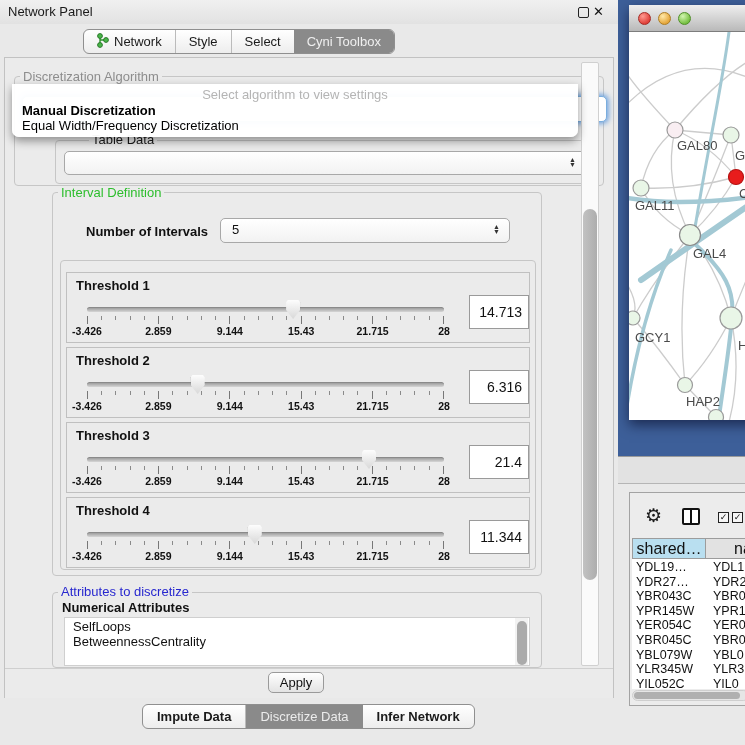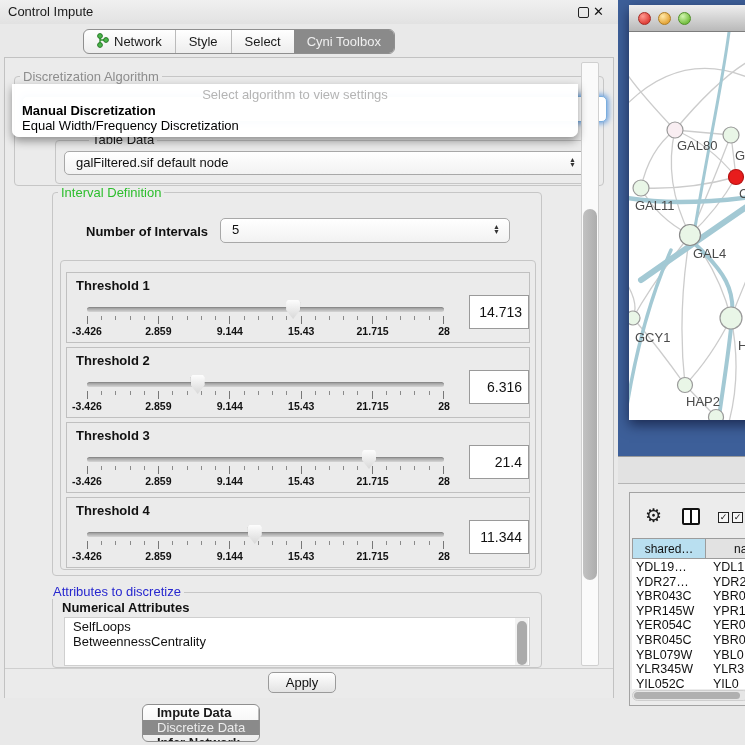--- a/index.html
+++ b/index.html
@@ -82,34 +82,34 @@
   .ticks i{width:1px;height:4px;background:#8a8a8a;}
   .ticks i.maj{height:8px;background:#777;}
   .scale{position:absolute;left:20px;top:52px;width:357px;height:12px;}
   .scale span{position:absolute;transform:translateX(-50%);font-size:10.5px;font-weight:bold;color:#111;
               white-space:nowrap;}
   .vbox{position:absolute;left:402px;top:22px;width:60px;height:34px;background:#fff;
         border:1px solid #9a9a9a;font-size:14px;text-align:right;padding:8px 6px 0 0;}
 
   
   #attr-grp{left:52px;top:592px;width:490px;height:76px;}
-  #attr-legend{left:50px;top:585px;color:var(--label-blue,#2727cf);}
+  #attr-legend{left:58px;top:585px;color:var(--label-blue,#2727cf);}
   #attr-sub{left:62px;top:600px;font-weight:bold;font-size:13px;}
   #attr-list{left:64px;top:617px;width:466px;height:49px;background:#fff;border:1px solid #cfcfcf;
              overflow:hidden;padding:2px 0 0 8px;}
   .attr-item{font-size:13px;line-height:14.6px;color:#111;}
   #list-vtrack{left:515px;top:618px;width:13px;height:47px;background:#f2f2f2;}
   #list-vthumb{left:517px;top:621px;width:10px;height:44px;background:#ababab;border-radius:5px;}
 
   
   #apply-bar{left:5px;top:668px;width:608px;height:30px;border-top:1px solid #cfcfcf;background:#ebebeb;}
-  #apply-btn{left:268px;top:672px;width:68px;height:21px;background:linear-gradient(#ffffff,#e3e3e3);
+  #apply-btn{left:268px;top:672px;width:56px;height:21px;background:linear-gradient(#ffffff,#e3e3e3);
              border:1px solid #9a9a9a;border-radius:5px;text-align:center;font-size:13px;padding-top:2px;}
-  #btab-group{left:142px;top:704px;height:38px;display:flex;border:1px solid #8f8f8f;border-radius:6px;
-              overflow:hidden;background:linear-gradient(#ffffff,#ededed);flex-direction:column;}
+  #btab-group{left:142px;top:704px;height:25px;display:flex;border:1px solid #8f8f8f;border-radius:6px;
+              overflow:hidden;background:linear-gradient(#ffffff,#ededed);}
   .btab{display:flex;align-items:center;padding:0 14px;font-size:13px;font-weight:bold;color:#1a1a1a;
         border-right:1px solid #bbb;}
   .btab:last-child{border-right:none;}
   .btab.sel{background:var(--selected-tab,#8a8a8a);color:#ececec;border-right:none;font-weight:normal;}
 
   
   #right-region{left:618px;top:0;width:127px;height:745px;background:#e9e9e9;overflow:hidden;}
   #desktop{left:0;top:0;width:127px;height:456px;background:var(--desktop-blue,#3d5f99);overflow:hidden;}
   #net-window{left:11px;top:5px;width:140px;height:415px;box-shadow:0 5px 12px rgba(0,0,25,.55);}
   #net-titlebar{left:0;top:0;width:140px;height:27px;
@@ -127,42 +127,42 @@
   #tp-inner{left:11px;top:8px;width:120px;height:214px;border:1px solid #a3a3a3;background:#ececec;
             overflow:hidden;}
   #gear-ic{left:15px;top:13px;font-size:19px;line-height:19px;color:#1a1a1a;}
   #col-ic{left:52px;top:15px;width:18px;height:17px;border:2px solid #111;border-radius:2px;background:#fff;}
   #col-ic::after{content:"";position:absolute;left:6px;top:0;width:2px;height:13px;background:#111;}
   .chk{position:absolute;top:19px;width:11px;height:11px;border:1.5px solid #222;font-size:9px;
        line-height:9px;text-align:center;color:#111;background:#f6f6f6;}
   #chk1{left:88px;} #chk2{left:102px;}
   #tp-table{left:2px;top:45px;width:240px;height:151px;background:#fff;overflow:hidden;}
   #tp-headrow{position:absolute;left:0;top:0;height:21px;width:240px;display:flex;}
-  .hcell{height:21px;border:1px solid #9c9c9c;border-left:none;font-size:12px;display:flex;
+  .hcell{height:21px;border:1px solid #9c9c9c;border-left:none;font-size:16px;display:flex;
          align-items:center;}
   #hcell-0{width:74px;background:var(--header-cell-blue,#b9dff0);justify-content:center;border-left:1px solid #9c9c9c;}
   #hcell-1{width:166px;background:#e2e2e2;padding-left:28px;}
   .trow{position:absolute;left:0;width:240px;height:14.6px;display:flex;font-size:12.5px;}
   .tcell0{width:74px;padding-left:4px;}
   .tcell1{width:166px;padding-left:7px;}
   #h-scroll{left:2px;top:197px;width:117px;height:11px;background:#e6e6e6;border:1px solid #cfcfcf;
             border-radius:6px;}
   #h-thumb{left:4px;top:199px;width:106px;height:7px;background:#b0b0b0;border-radius:4px;}
 
   .net-ic{display:inline-block;}
 </style>
 </head>
 <body>
 
 <div id="stage">
 
   <div id="left-panel" class="abs">
 
     <div id="cp-titlebar" class="abs">
-      <div id="cp-title" class="abs">Control Impute</div>
+      <div id="cp-title" class="abs">Network Panel</div>
       <div id="float-ic" class="abs"></div>
       <div id="close-ic" class="abs">✕</div>
     </div>
 
     <div id="top-tabs" class="abs">
       <div class="ttab">
         <span class="net-ic">
           <svg width="12" height="15" viewBox="0 0 12 15">
             <line x1="3" y1="3" x2="3" y2="11" stroke="#2f8f2f" stroke-width="1.4"></line>
             <line x1="3" y1="7" x2="9" y2="7" stroke="#2f8f2f" stroke-width="1.4"></line>
@@ -196,21 +196,20 @@
     </div>
 
     <div id="td-grp" class="grp"></div>
     <div id="td-legend" class="legend">Table Data</div>
     <div id="td-combo" class="abs">
       <span class="stepper" style="right:10px;top:5px;">
         <span>▲</span>
           <span>▼</span>
       </span>
     </div>
-    <div id="td-combo-text" class="abs">galFiltered.sif default node</div>
 
     <div id="algo-popup" class="abs">
       <div id="popup-hint">Select algorithm to view settings</div>
       <div id="popup-item-0" class="popup-item">Manual Discretization</div>
       <div id="popup-item-1" class="popup-item">Equal Width/Frequency Discretization</div>
     </div>
 
     <div id="v-scrollbar" class="abs"></div>
     <div id="v-thumb" class="abs"></div>
 

